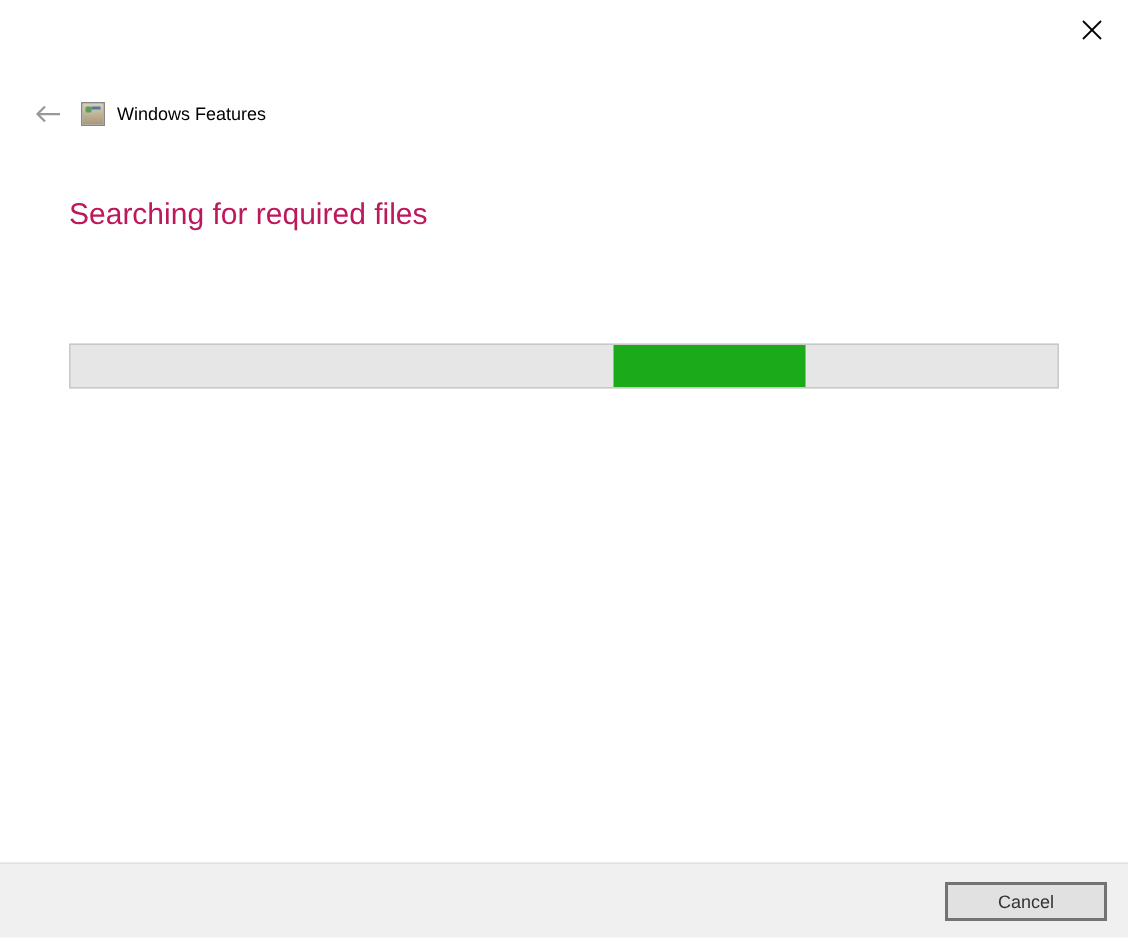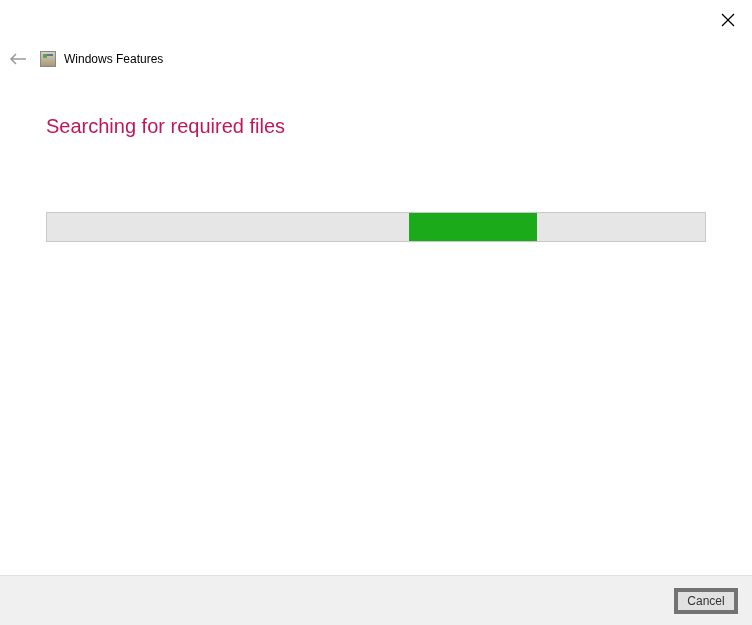--- a/index.html
+++ b/index.html
@@ -30,23 +30,23 @@
       align-items: center;
       justify-content: center;
     }
     .close-btn svg {
       width: 14px;
       height: 14px;
     }
     .header-row {
       display: flex;
       align-items: center;
-      padding-left: 6px;
+      padding-left: 20px;
       height: 24px;
-      margin-top: 7px;
+      margin-top: 24px;
     }
     .back-arrow {
       width: 24px;
       height: 24px;
       display: flex;
       align-items: center;
       justify-content: center;
       margin-right: 10px;
     }
     .back-arrow svg {
@@ -124,24 +124,24 @@
       right: 0;
       height: 50px;
       background: #f0f0f0;
       border-top: 1px solid #e0e0e0;
       display: flex;
       align-items: center;
       justify-content: flex-end;
       padding-right: 14px;
     }
     .cancel-btn {
-      width: 64px;
+      width: 108px;
       height: 26px;
       background: #e1e1e1;
-      border: 4px solid #737373;
+      border: 2px solid #737373;
       font-family: "Segoe UI", Tahoma, sans-serif;
       font-size: 12px;
       color: #333;
       cursor: pointer;
     }
   </style>
 </head>
 <body>
 
 <div class="titlebar">

